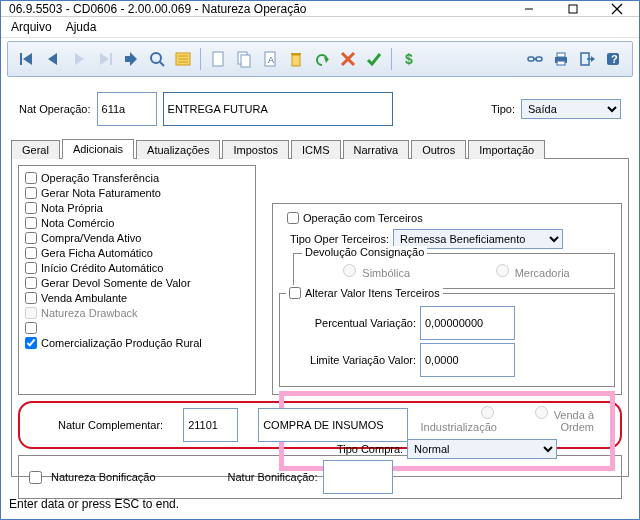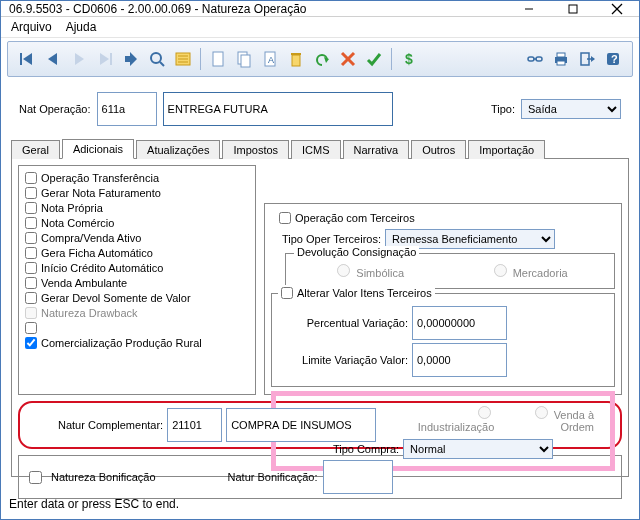--- a/index.html
+++ b/index.html
@@ -102,21 +102,21 @@
   .panel {
     border: 1px solid #888;
     border-top: none;
     margin: 0 10px;
     padding: 6px 6px 10px;
     background: #fff;
     height: 318px;
     position: relative;
   }
   .columns {
-    display: flex; gap: 8px;
+    display: flex; gap: 16px;
     height: 230px;
   }
   .col-left, .col-right {
     border: 1px solid #888;
     padding: 4px 6px;
     background: #fff;
   }
   .col-left { width: 238px; }
   .col-right { flex: 1; margin-top: 38px; }
   .chk-row {
@@ -148,21 +148,21 @@
   }
   .form-line label { text-align: right; }
   
   .highlight-box {
     border: 2px solid #d40f22;
     border-radius: 14px;
     padding: 5px 8px;
     margin-top: 6px;
     display: flex;
     align-items: center;
-    gap: 4px;
+    gap: 20px;
   }
   .bottom-row {
     display: flex; align-items: center; gap: 6px;
     border: 1px solid #888;
     padding: 4px 6px;
     margin-top: 6px;
   }
   
   .status {
     margin: 20px 8px 0;
@@ -367,25 +367,25 @@
       <div class="chk-row">
           <input type="checkbox" style="">
           <span>Gera Ficha Automático</span>
         </div>
       <div class="chk-row">
           <input type="checkbox" style="">
           <span>Início Crédito Automático</span>
         </div>
       <div class="chk-row">
           <input type="checkbox" style="">
+          <span>Gerar Devol Somente de Valor</span>
+        </div>
+      <div class="chk-row">
+          <input type="checkbox" style="">
           <span>Venda Ambulante</span>
-        </div>
-      <div class="chk-row">
-          <input type="checkbox" style="">
-          <span>Gerar Devol Somente de Valor</span>
         </div>
       <div class="chk-row disabled">
           <input type="checkbox" disabled="" style="">
           <span>Natureza Drawback</span>
         </div>
       <div class="chk-row">
           <input type="checkbox" style="">
         </div>
       <div class="chk-row">
           <input type="checkbox" checked="" style="">

